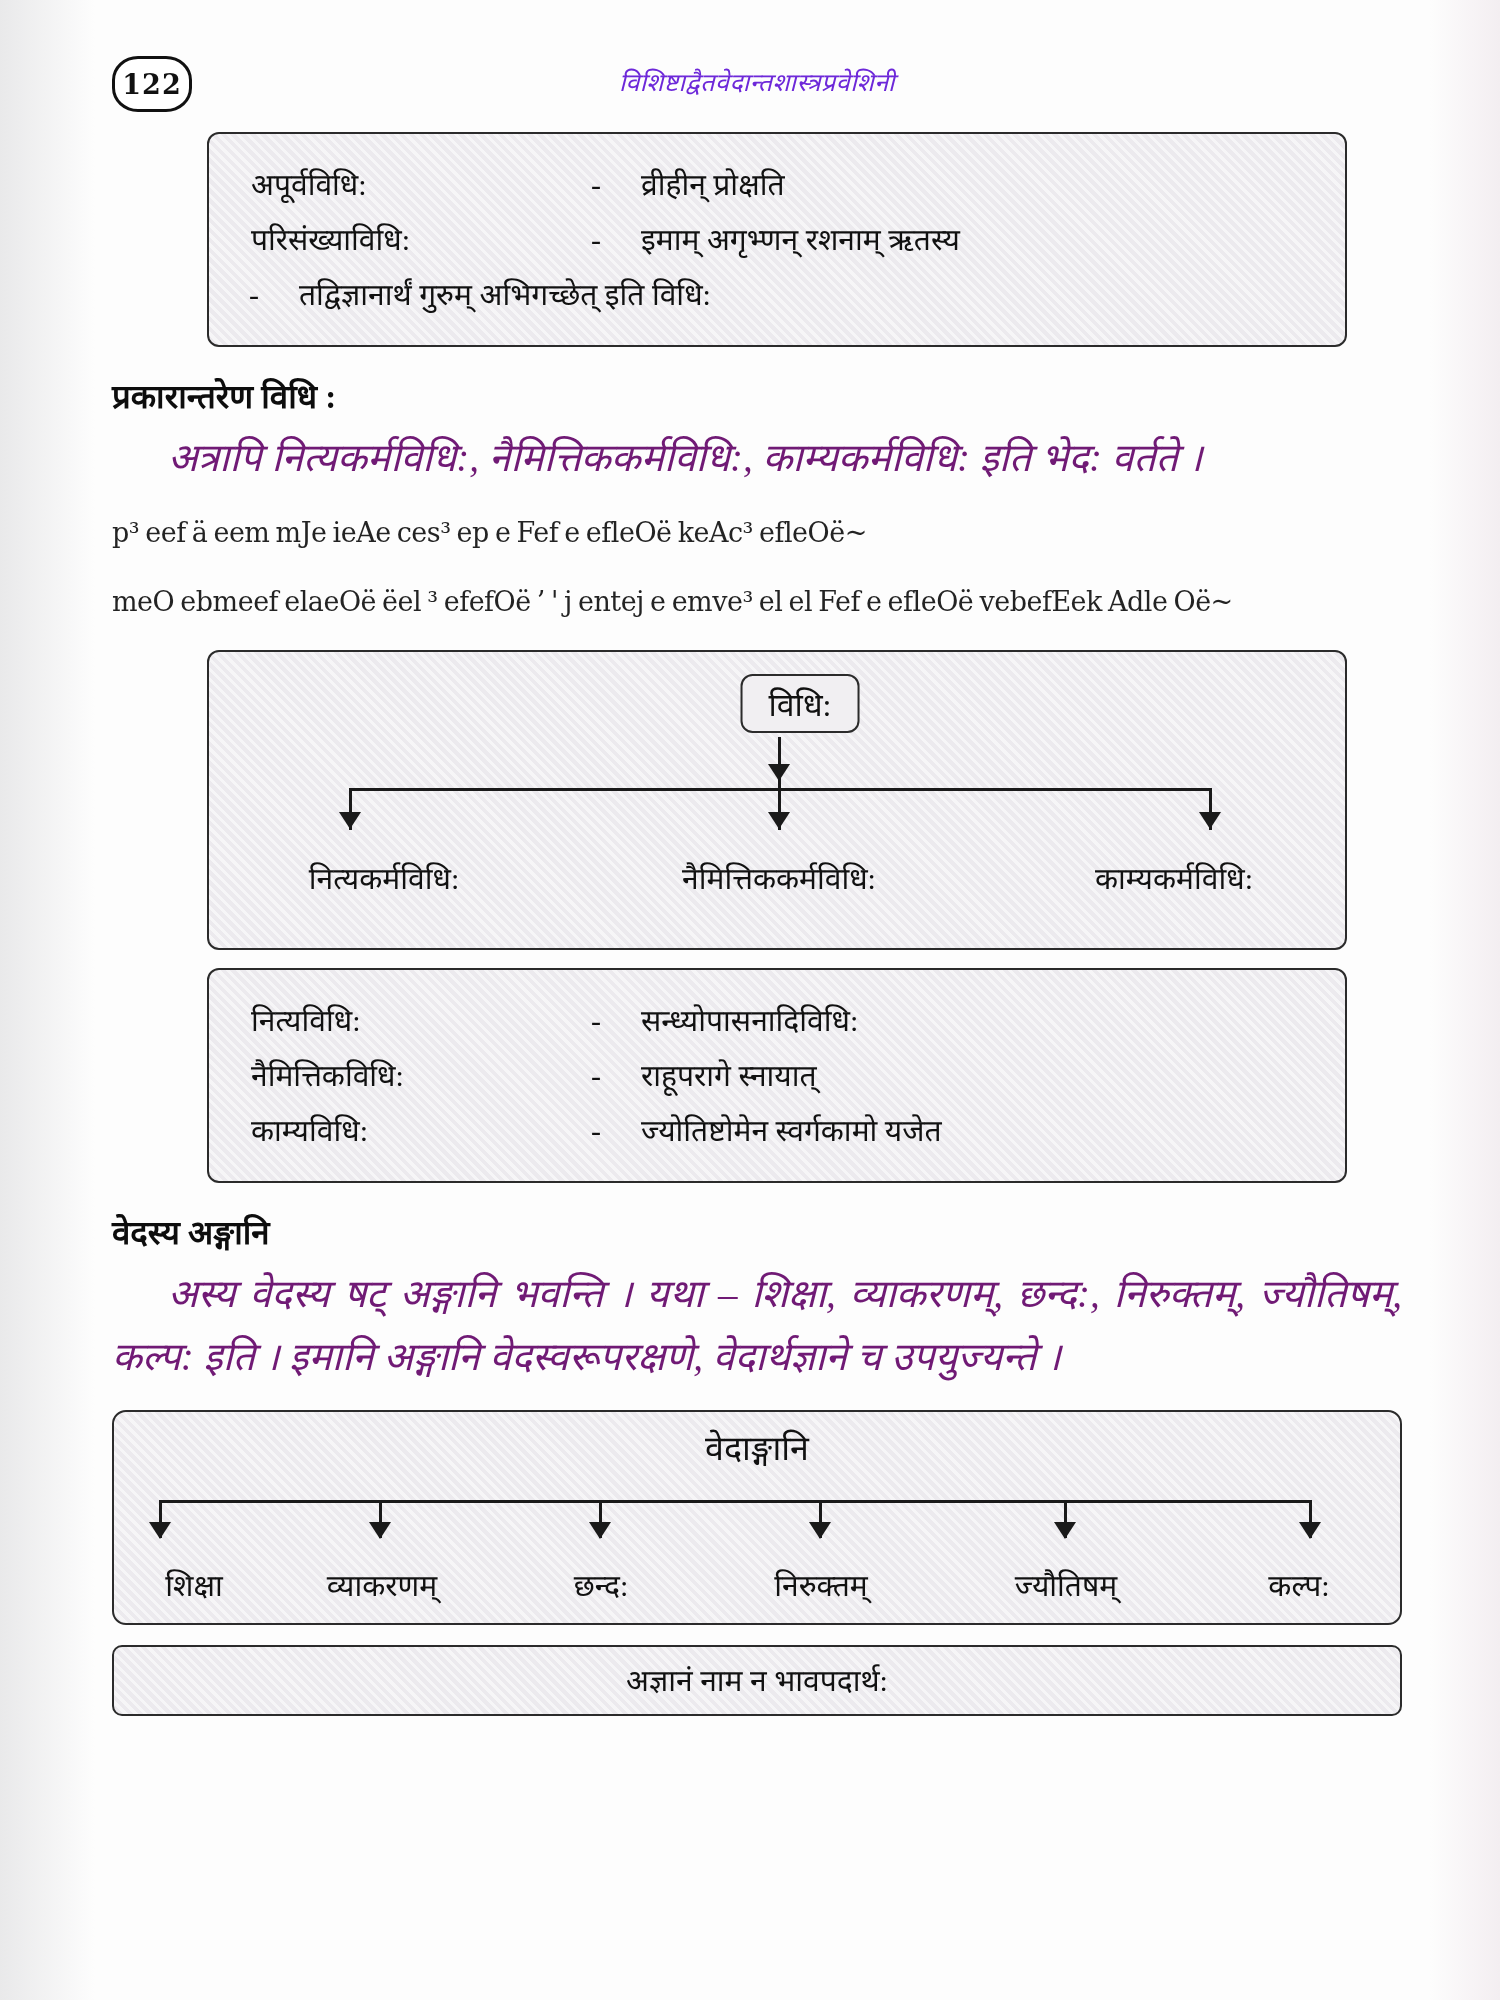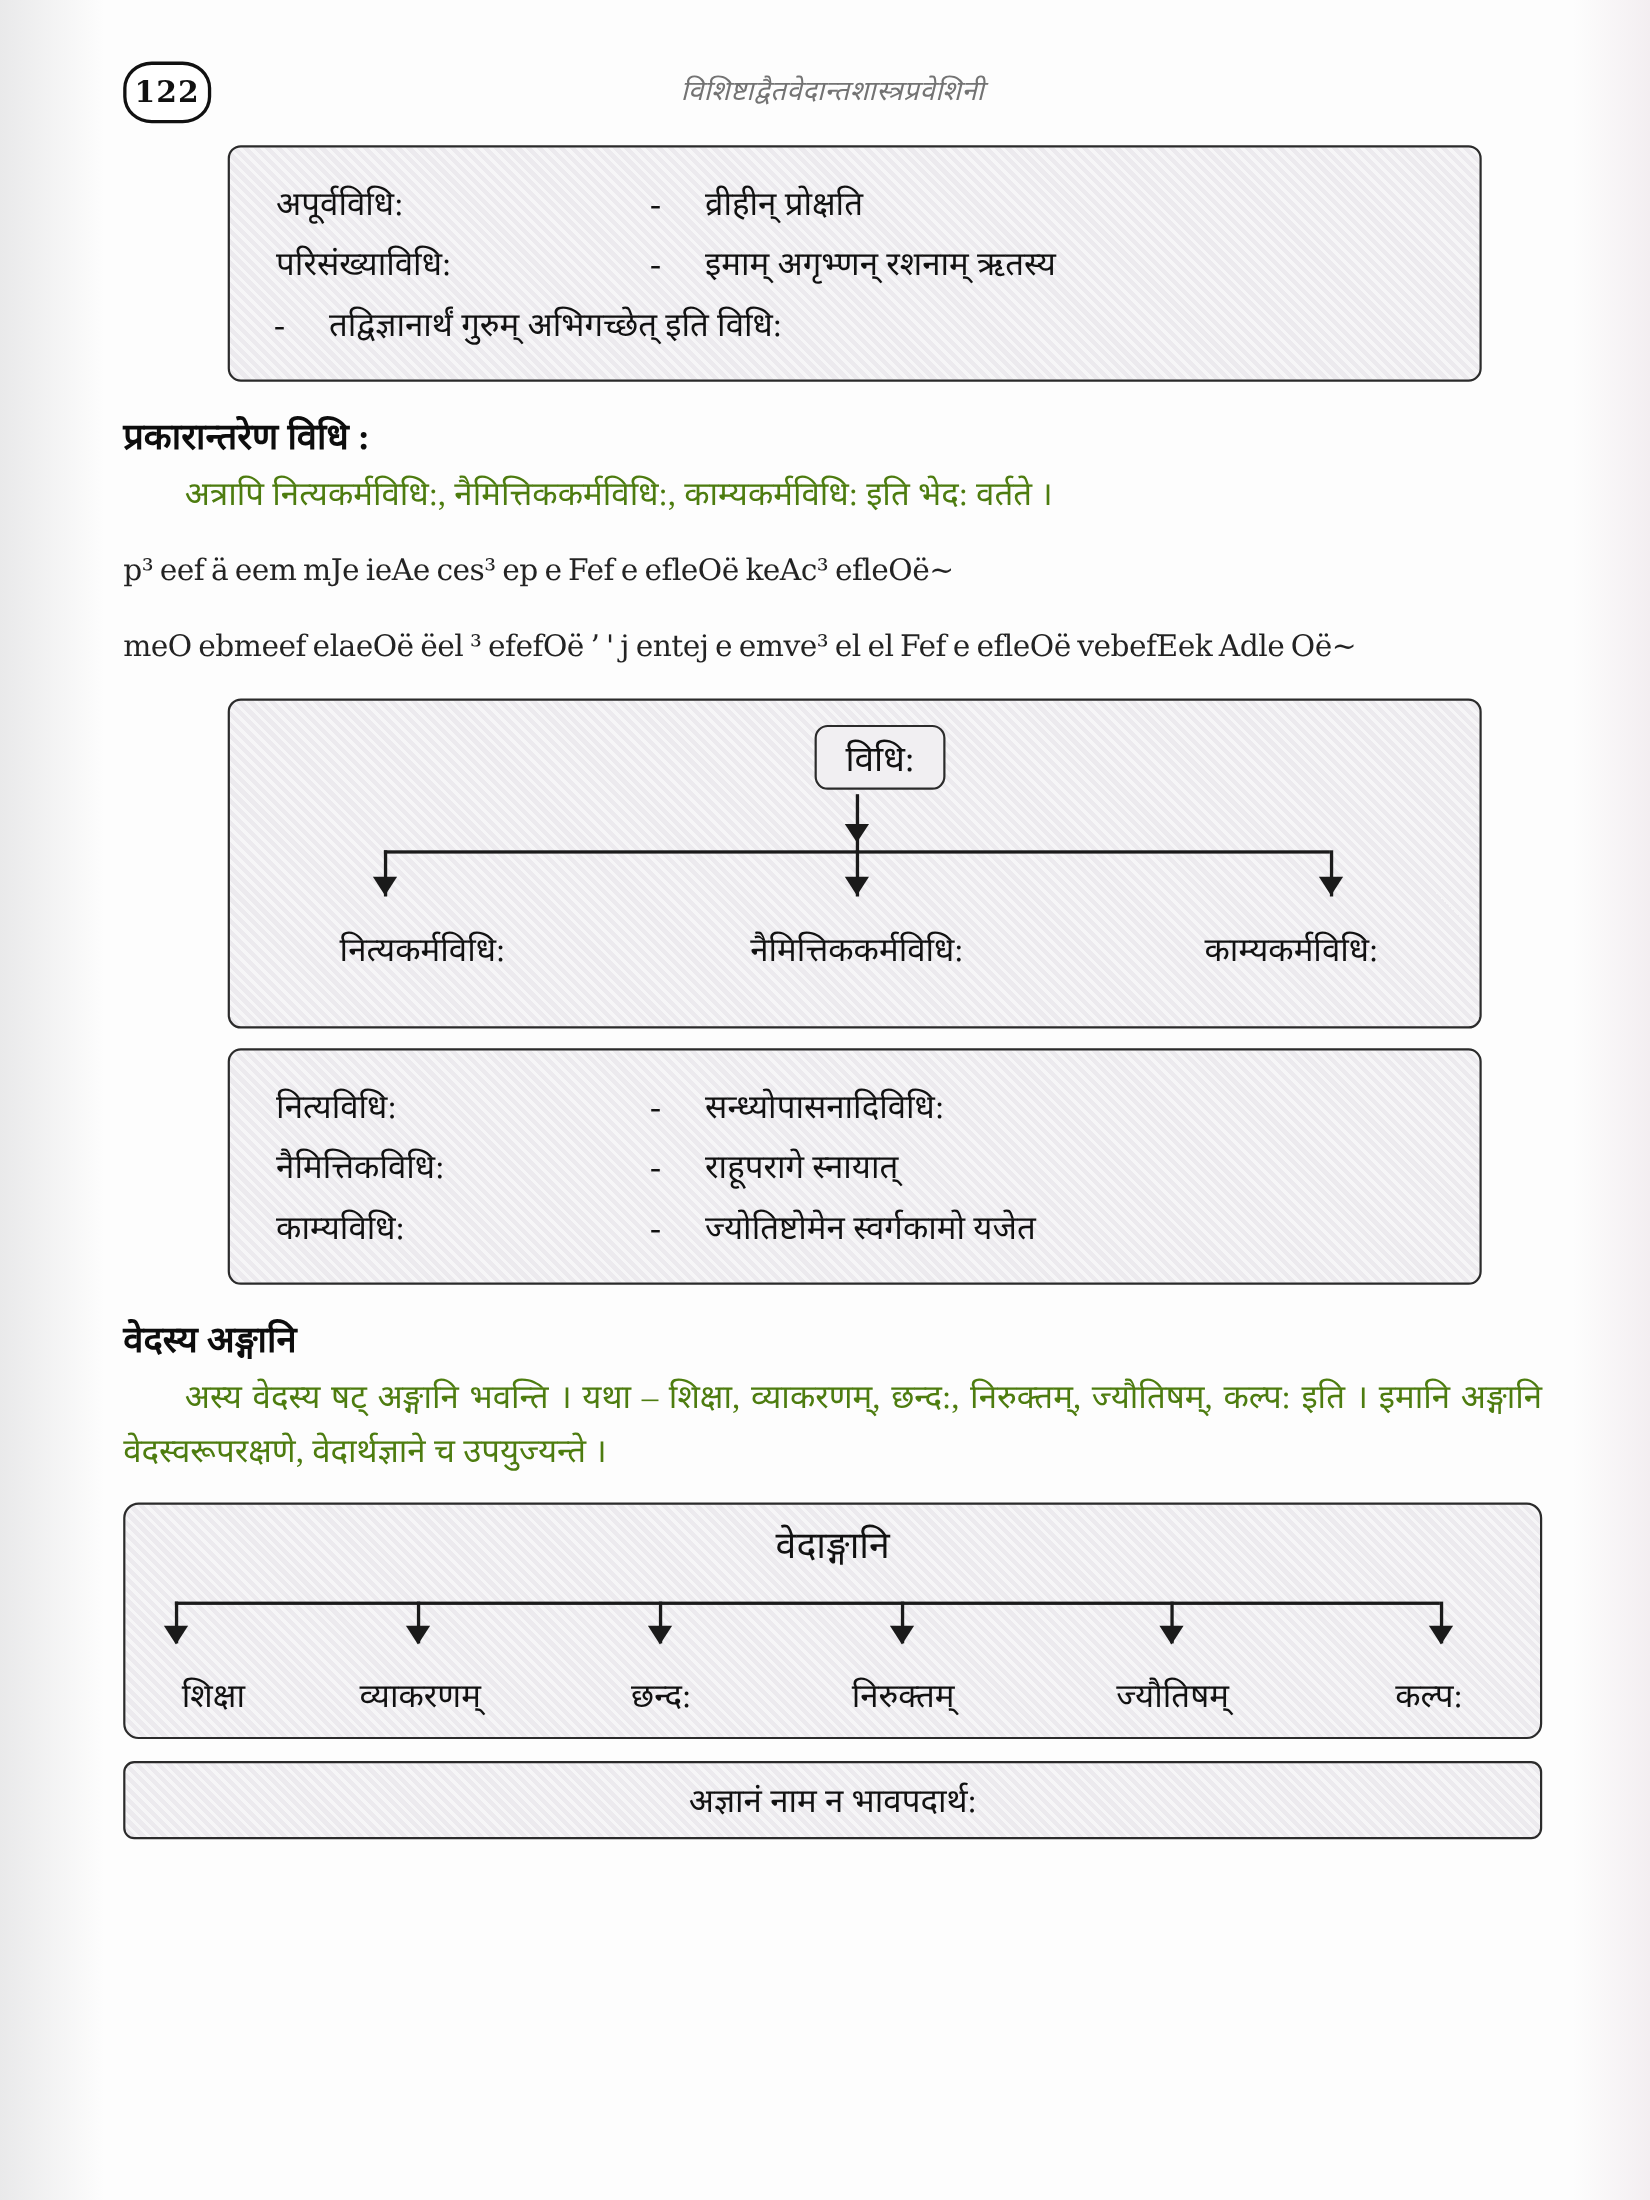--- a/index.html
+++ b/index.html
@@ -69,21 +69,21 @@
     background: #fff;
   }
   .running-title {
     position: absolute;
     left: 0;
     right: 0;
     top: 8px;
     text-align: center;
     font-size: 25px;
     font-style: italic;
-    color: #737373;
+    color: #6d28d9;
     letter-spacing: 0.5px;
   }
 
   
   .shaded {
     background-color: #eceaee;
     background-image:
       repeating-linear-gradient(45deg, rgba(255,255,255,0.55) 0px, rgba(255,255,255,0.55) 3px, rgba(0,0,0,0) 3px, rgba(0,0,0,0) 7px);
     border-radius: 14px;
   }
@@ -124,25 +124,26 @@
 
   
   h2.section-head {
     font-size: 33px;
     font-weight: bold;
     margin: 26px 0 6px 0;
     padding-left: 0;
     color: #0d0d0d;
   }
   p.para {
-    font-size: 30px;
+    font-size: 39px;
     line-height: 1.62;
     margin: 8px 0;
     text-align: justify;
-    color: #4d7c0f;
+    color: #701a75;
+    font-style: italic;
   }
   p.para.indent {
     text-indent: 56px;
   }
   p.garbled {
     font-size: 27px;
     line-height: 1.9;
     letter-spacing: -0.5px;
     color: #111;
     margin: 18px 0;

